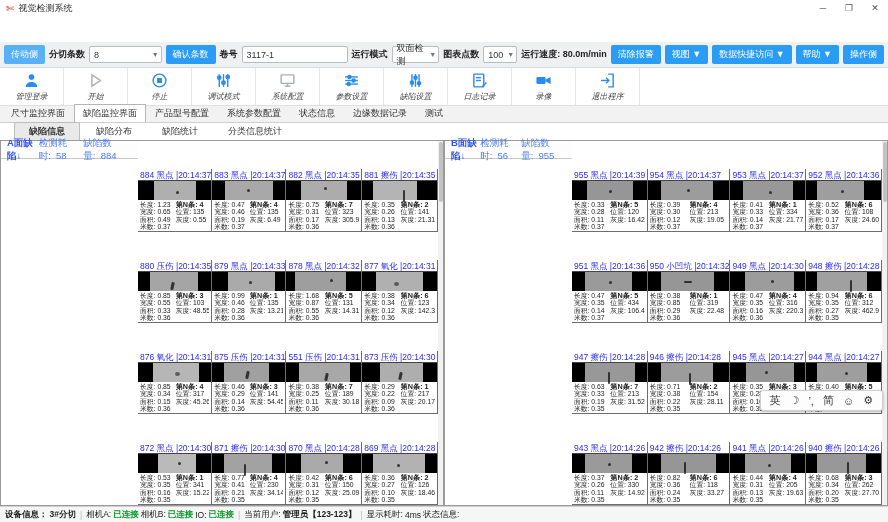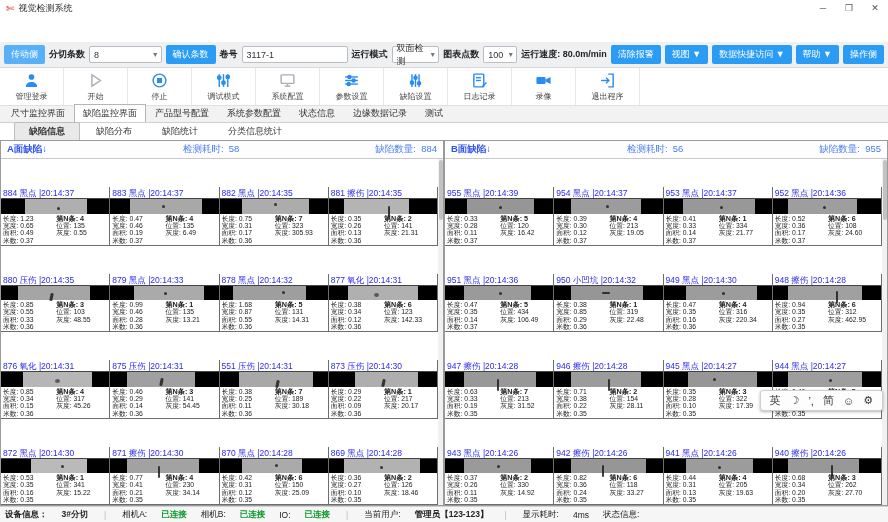--- a/index.html
+++ b/index.html
@@ -17,37 +17,37 @@
   .toolbar1 { height:26px; background:#eef0f2; border-bottom:1px solid #d8dadd; display:flex; align-items:center; gap:4px; padding:0 4px; font-size:9px; color:#222; flex:0 0 auto;margin-top:26px; }
   .btn-blue { background:#2b9cf4; color:#fff; border:none; border-radius:2px; font-size:9px; padding:3px 7px; white-space:nowrap; }
   .btn-side { background:#58b0f6; }
   .tb-label { white-space:nowrap; font-weight:bold; }
   .combo { background:#fff; border:1px solid #b9bcc0; border-radius:2px; height:17px; display:flex; align-items:center; font-size:9px; padding:0 2px 0 4px; color:#333; }
   .combo .arr { margin-left:auto; color:#777; font-size:7px; padding-left:4px; }
   .input { background:#fff; border:1px solid #b9bcc0; border-radius:2px; height:17px; font-size:9px; padding:0 4px; color:#333; font-family:inherit; }
   .speed { font-weight:bold; white-space:nowrap; }
 
   
-  .toolbar2 { height:38px; background:#fff; border-bottom:1px solid #e0e0e0; display:flex; align-items:stretch; flex:0 0 auto; }
+  .toolbar2 { height:38px; background:#fff; border-bottom:1px solid #e0e0e0; display:flex; align-items:stretch; flex:0 0 auto;font-style:italic; }
   .action { width:64px; display:flex; flex-direction:column; align-items:center; justify-content:center; border-right:1px solid #e6e6e6; cursor:default; }
   .action .ico { height:18px; display:flex; align-items:center; justify-content:center; }
   .action .lbl { font-size:8px; color:#444; margin-top:1px; white-space:nowrap; }
   .action svg { width:17px; height:17px; }
 
   
   .maintabs { height:17px; background:#f2f2f2; display:flex; align-items:flex-end; font-size:9px; color:#333; padding-left:2px; flex:0 0 auto; border-bottom:1px solid #cfcfcf;font-family:Liberation Mono, monospace;}
   .mtab { padding:2px 8px; border:1px solid transparent; border-bottom:none; white-space:nowrap; }
   .mtab.active { background:#fff; border-color:#b5b5b5; }
   .subtabs { height:17px; background:#fff; display:flex; align-items:center; font-size:9px; color:#333; padding-left:14px; gap:2px; flex:0 0 auto; }
   .stab { padding:2px 14px; white-space:nowrap; }
   .stab.active { background:#e9e9e9; border:1px solid #bdbdbd; border-radius:2px; font-weight:bold; }
 
   
   .content { height:366px; display:flex; flex:0 0 auto; background:#fff; }
-  .panel { width:444px; border:1px solid #9a9a9a; display:flex; flex-direction:column; }
+  .panel { width:444px; border:1px solid #9a9a9a; display:flex; flex-direction:row; }
   .panel-header { height:18px; display:flex; align-items:center; font-size:9.5px; padding:0 6px; border-bottom:1px solid #c9c9c9; background:#fdfdfd; }
   .panel-title { color:#2f54eb; font-weight:bold; }
   .panel-mid { margin:12px auto; color:#4a7df0; }
   .panel-count { color:#4a7df0; }
   .panel-body { flex:1; display:flex; min-height:0; }
   .grid { flex:1; display:grid; grid-template-columns:repeat(4,1fr); grid-template-rows:repeat(4,1fr); min-height:0; }
   .vscroll { width:5px; background:#f1f1f1; position:relative; }
   .vscroll .thumb { position:absolute; top:1px; left:0.5px; width:4px; height:60px; background:#c2c2c2; border-radius:2px; }
 
   
@@ -58,21 +58,21 @@
   .defect.dot { width:3px; height:3px; border-radius:50%; }
   .defect.vstreak { width:2px; height:12px; border-radius:1px; }
   .defect.press { width:3px; height:8px; border-radius:1px; transform:rotate(12deg); }
   .defect.blob { width:5px; height:4px; border-radius:50%; opacity:.7; }
   .defect.pit { width:8px; height:2px; border-radius:1px; }
   .cell-meta { height:31px; display:flex; font-size:6.8px; line-height:7.4px; color:#222; padding:1px 2px; gap:2px; background:#fff; }
   .mcol { flex:1; white-space:nowrap; overflow:hidden; }
   .mcol.right .strip { font-weight:bold; font-size:7.2px; }
 
   
-  .statusbar { height:16px; background:#f6f6f6; border-top:1px solid #d0d0d0; display:flex; align-items:center; font-size:8.5px; color:#222; gap:14px; padding:0 5px; flex:0 0 auto; }
+  .statusbar { height:16px; background:#f6f6f6; border-top:1px solid #d0d0d0; display:flex; align-items:center; font-size:8.5px; color:#222; gap:2px; padding:0 5px; flex:0 0 auto; }
   .statusbar .sep { color:#bbb; margin:0 2px; }
   .green { color:#0a9a2a; font-weight:bold; }
   .bold { font-weight:bold; }
 
   
   .taskbar { height:28px; background:#222a36; display:flex; align-items:stretch; color:#fff; flex:0 0 auto; }
   .tb-ico { width:34px; display:flex; align-items:center; justify-content:center; }
   .tb-ico svg { width:14px; height:14px; }
   .tb-ico.active-app { background:#39424f; border-bottom:2px solid #6fb6ff; }
   .task-right { margin-left:auto; display:flex; align-items:center; gap:7px; padding-right:8px; font-size:9px; }

